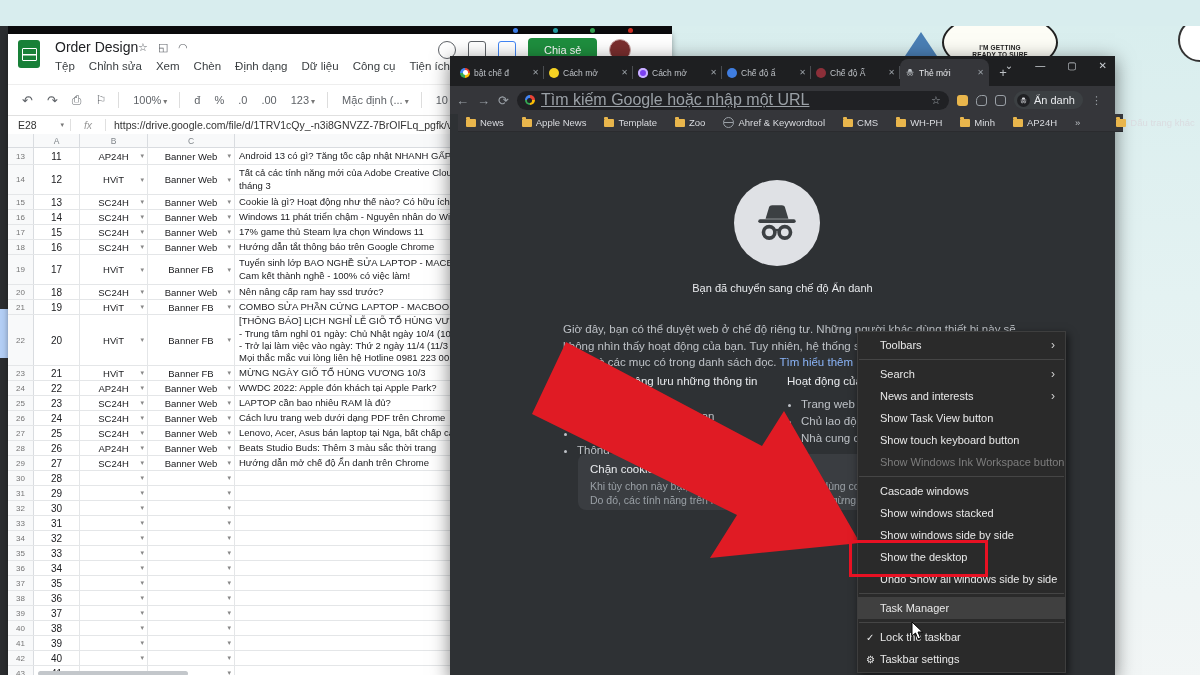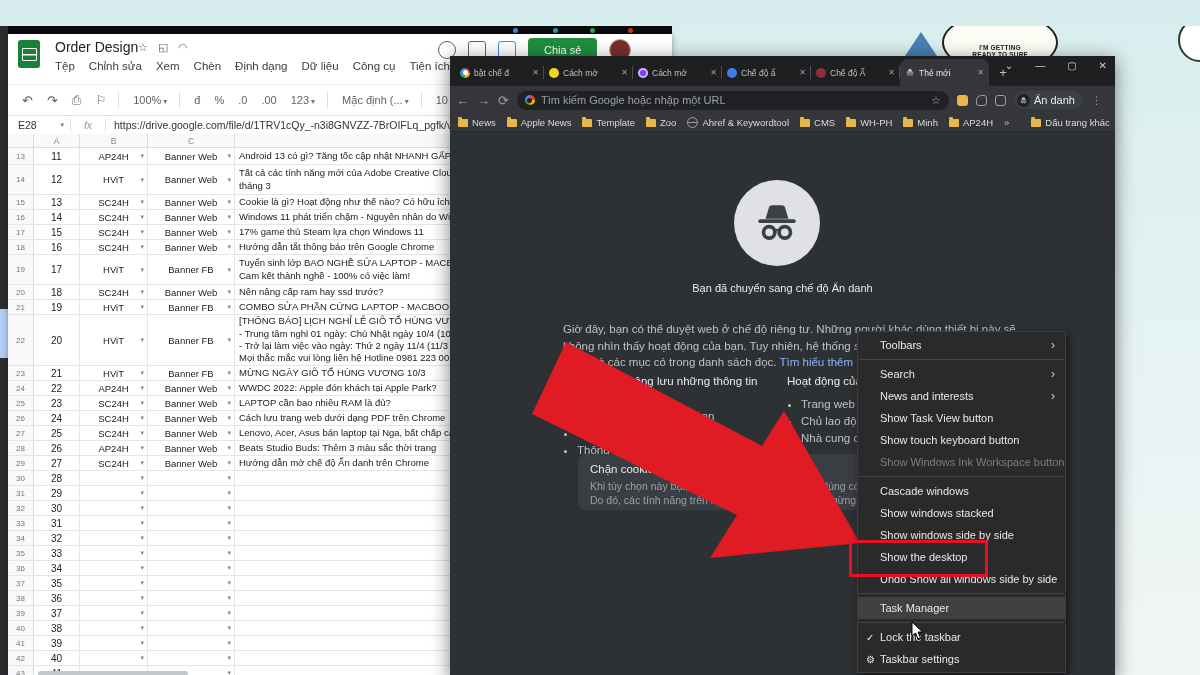--- a/index.html
+++ b/index.html
@@ -68,27 +68,27 @@
   .ti-blue{background:#3f7de0;}
   .ti-red{background:#8c2f39;}
   .ti-incog{border-radius:0;background:transparent;display:flex;align-items:center;justify-content:center;}
   #newtab{width:16px;height:16px;margin:6px 0 0 6px;color:#bdc1c6;font-size:13px;line-height:15px;text-align:center;}
   #win-controls{position:absolute;right:8px;top:4px;display:flex;gap:22px;color:#c9cdd2;font-size:10px;}
   #chrome-toolbar{position:absolute;left:0;top:30px;width:665px;height:28px;background:#35363a;display:flex;align-items:center;padding:0 6px;box-sizing:border-box;gap:8px;}
   .navb{color:#9aa0a6;font-size:13px;}
   #omnibox{width:432px;height:19px;background:#202124;border-radius:10px;display:flex;align-items:center;padding:0 8px;gap:6px;box-sizing:border-box;}
   #omni-g{width:10px;height:10px;border-radius:50%;background:conic-gradient(#ea4335 0 25%,#fbbc05 25% 50%,#34a853 50% 75%,#4285f4 75% 100%);position:relative;flex:none;}
   #omni-g:after{content:"";position:absolute;left:2.5px;top:2.5px;width:5px;height:5px;border-radius:50%;background:#202124;}
-  #omni-text{flex:1;font-size:11px;color:#9aa0a6;white-space:nowrap;overflow:hidden;}
+  #omni-text{flex:1;font-size:16px;color:#9aa0a6;white-space:nowrap;overflow:hidden;text-decoration:underline;}
   #omni-star{color:#9aa0a6;font-size:11px;}
   .ext-ico{width:11px;height:11px;border-radius:3px;flex:none;}
   #anon-badge{height:18px;background:#3c4043;border-radius:9px;display:flex;align-items:center;gap:4px;padding:0 8px 0 3px;}
   #anon-badge .av{width:13px;height:13px;border-radius:50%;background:#202124;display:flex;align-items:center;justify-content:center;}
   #anon-badge .lbl{font-size:11px;color:#e8eaed;white-space:nowrap;}
-  #bookmarks{position:absolute;left:0;top:58px;width:665px;height:18px;background:#35363a;display:flex;align-items:center;padding:0 8px;box-sizing:border-box;gap:11px;font-size:9.5px;color:#dadce0;border-bottom:1px solid #2a2b2e;}
+  #bookmarks{position:absolute;left:8px;top:58px;width:665px;height:18px;background:#35363a;display:flex;align-items:center;padding:0 8px;box-sizing:border-box;gap:18px;font-size:9.5px;color:#dadce0;border-bottom:1px solid #2a2b2e;}
   .bm{display:flex;align-items:center;gap:4px;white-space:nowrap;}
   .bm-folder{width:10px;height:8px;background:#e9b64c;border-radius:1px;position:relative;flex:none;}
   .bm-folder:before{content:"";position:absolute;left:0;top:-2px;width:4px;height:2px;background:#e9b64c;border-radius:1px 1px 0 0;}
   .bm-globe{width:9px;height:9px;border:1px solid #9aa0a6;border-radius:50%;flex:none;background:linear-gradient(#9aa0a6,#9aa0a6) 0 4px/9px 1px no-repeat;}
   #bm-more{margin-left:auto;color:#bdc1c6;}
   #bm-sep{width:1px;height:11px;background:#55585c;}
   
   #content{position:absolute;left:0;top:76px;width:665px;height:546px;background:#2e3134;}
   #incog-circle{position:absolute;left:284px;top:48px;width:86px;height:86px;border-radius:50%;background:#dfe1e5;display:flex;align-items:center;justify-content:center;}
   #incog-head{position:absolute;left:0;top:150px;width:665px;text-align:center;font-size:11px;color:#e8eaed;}

